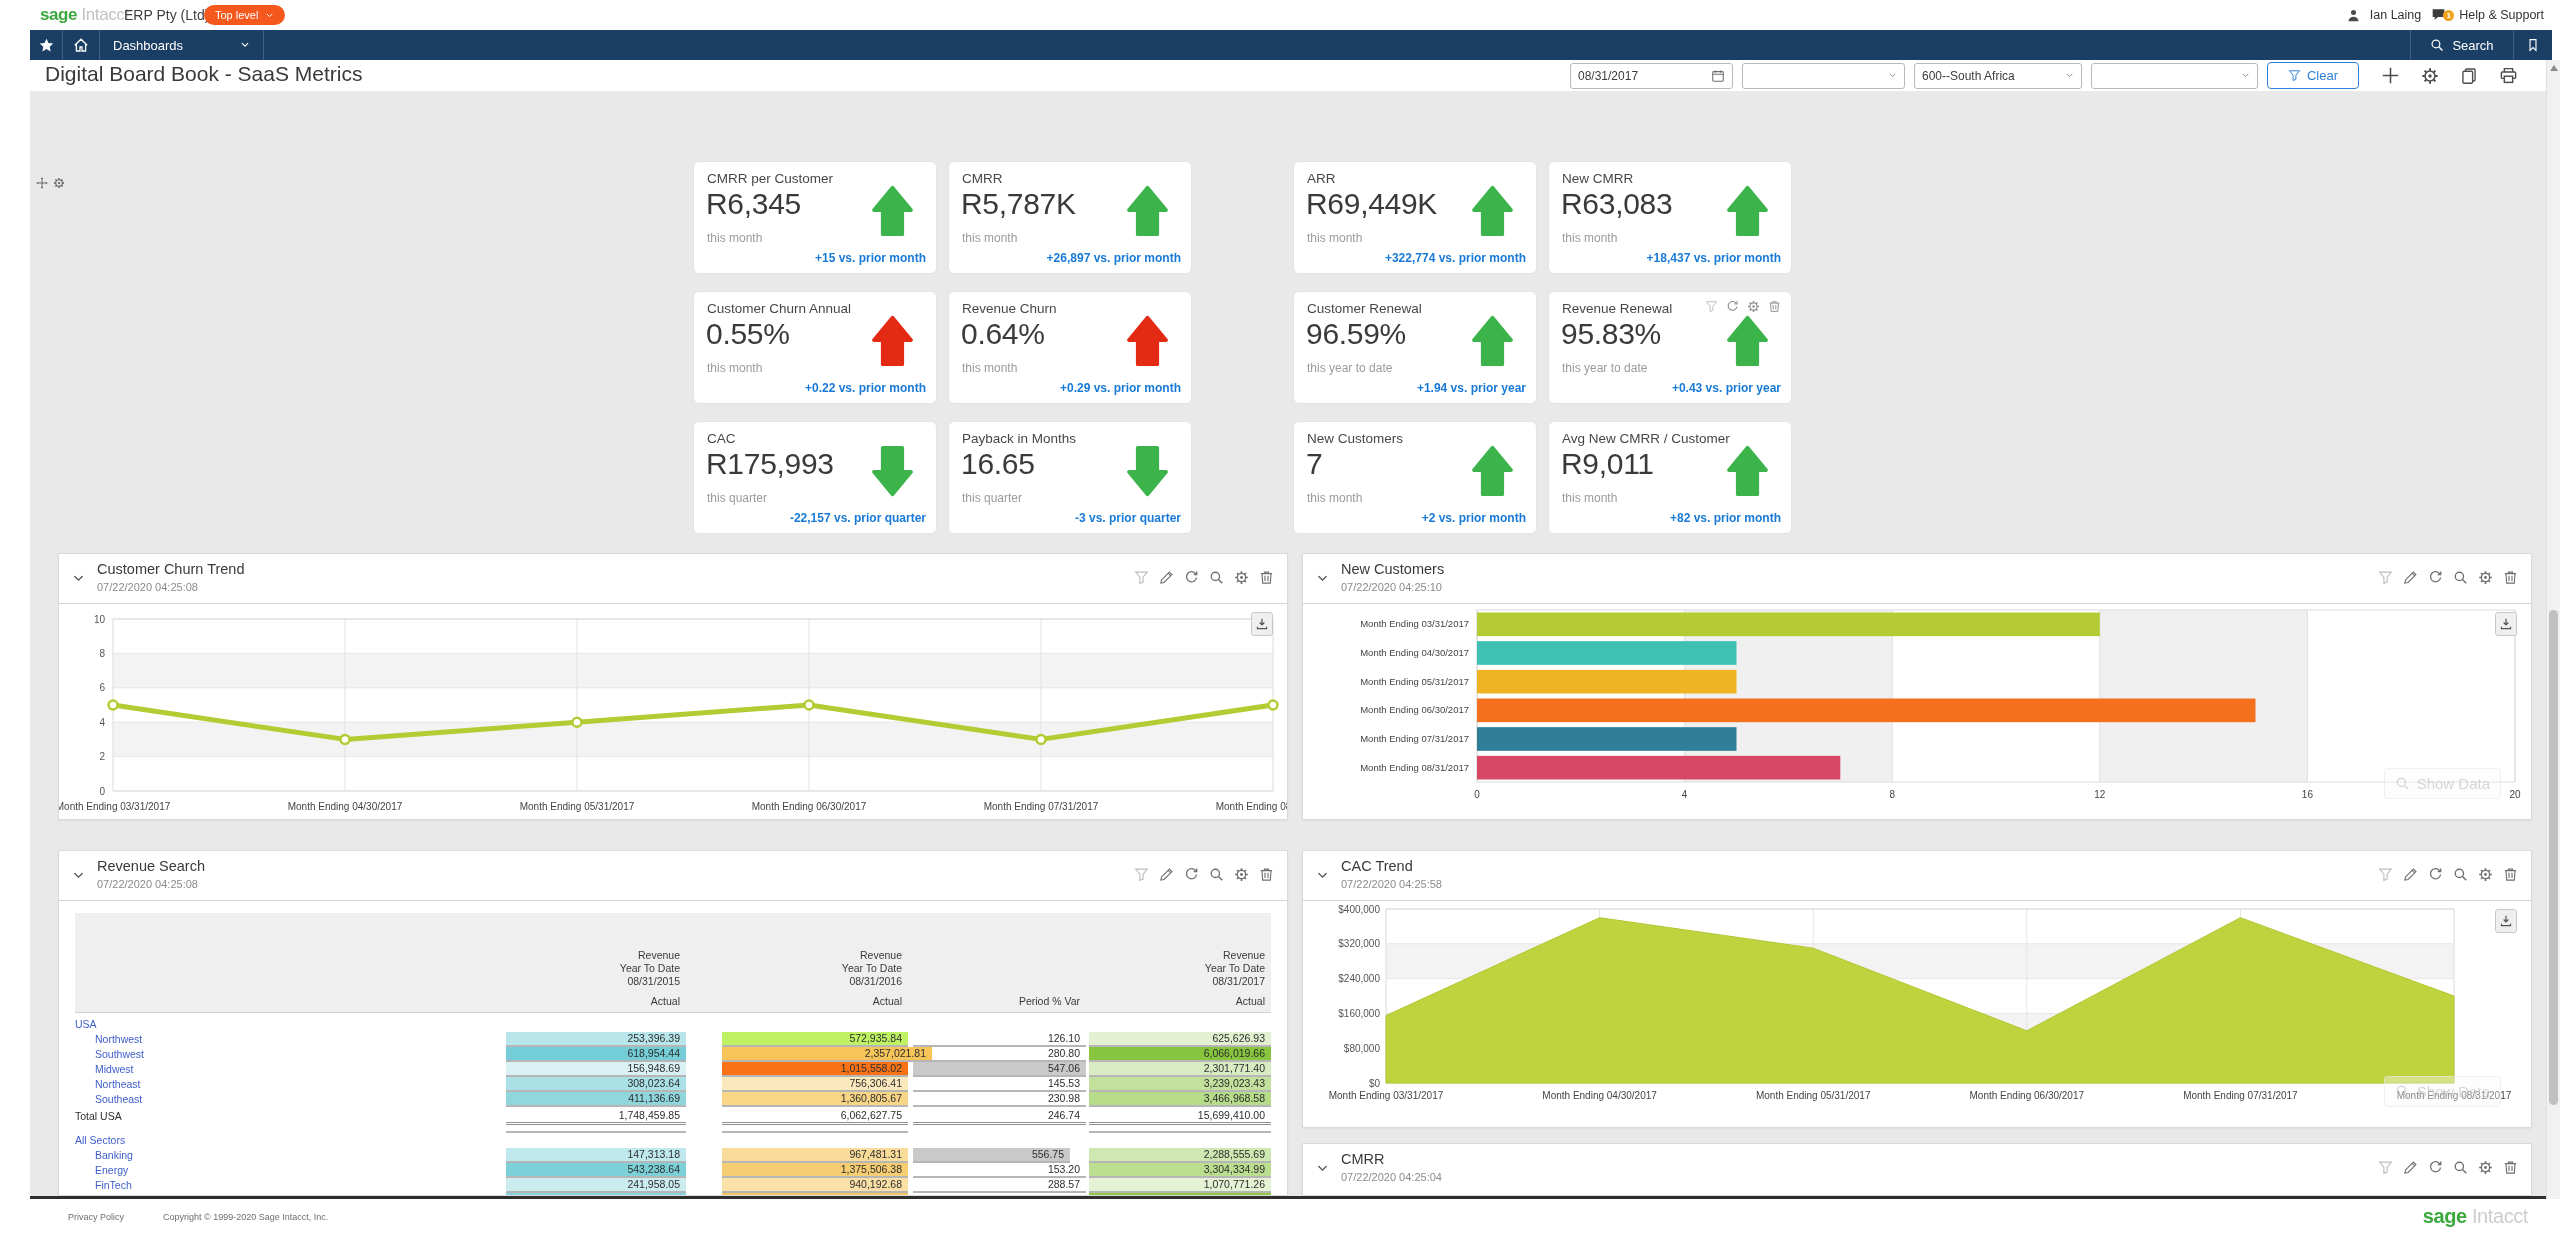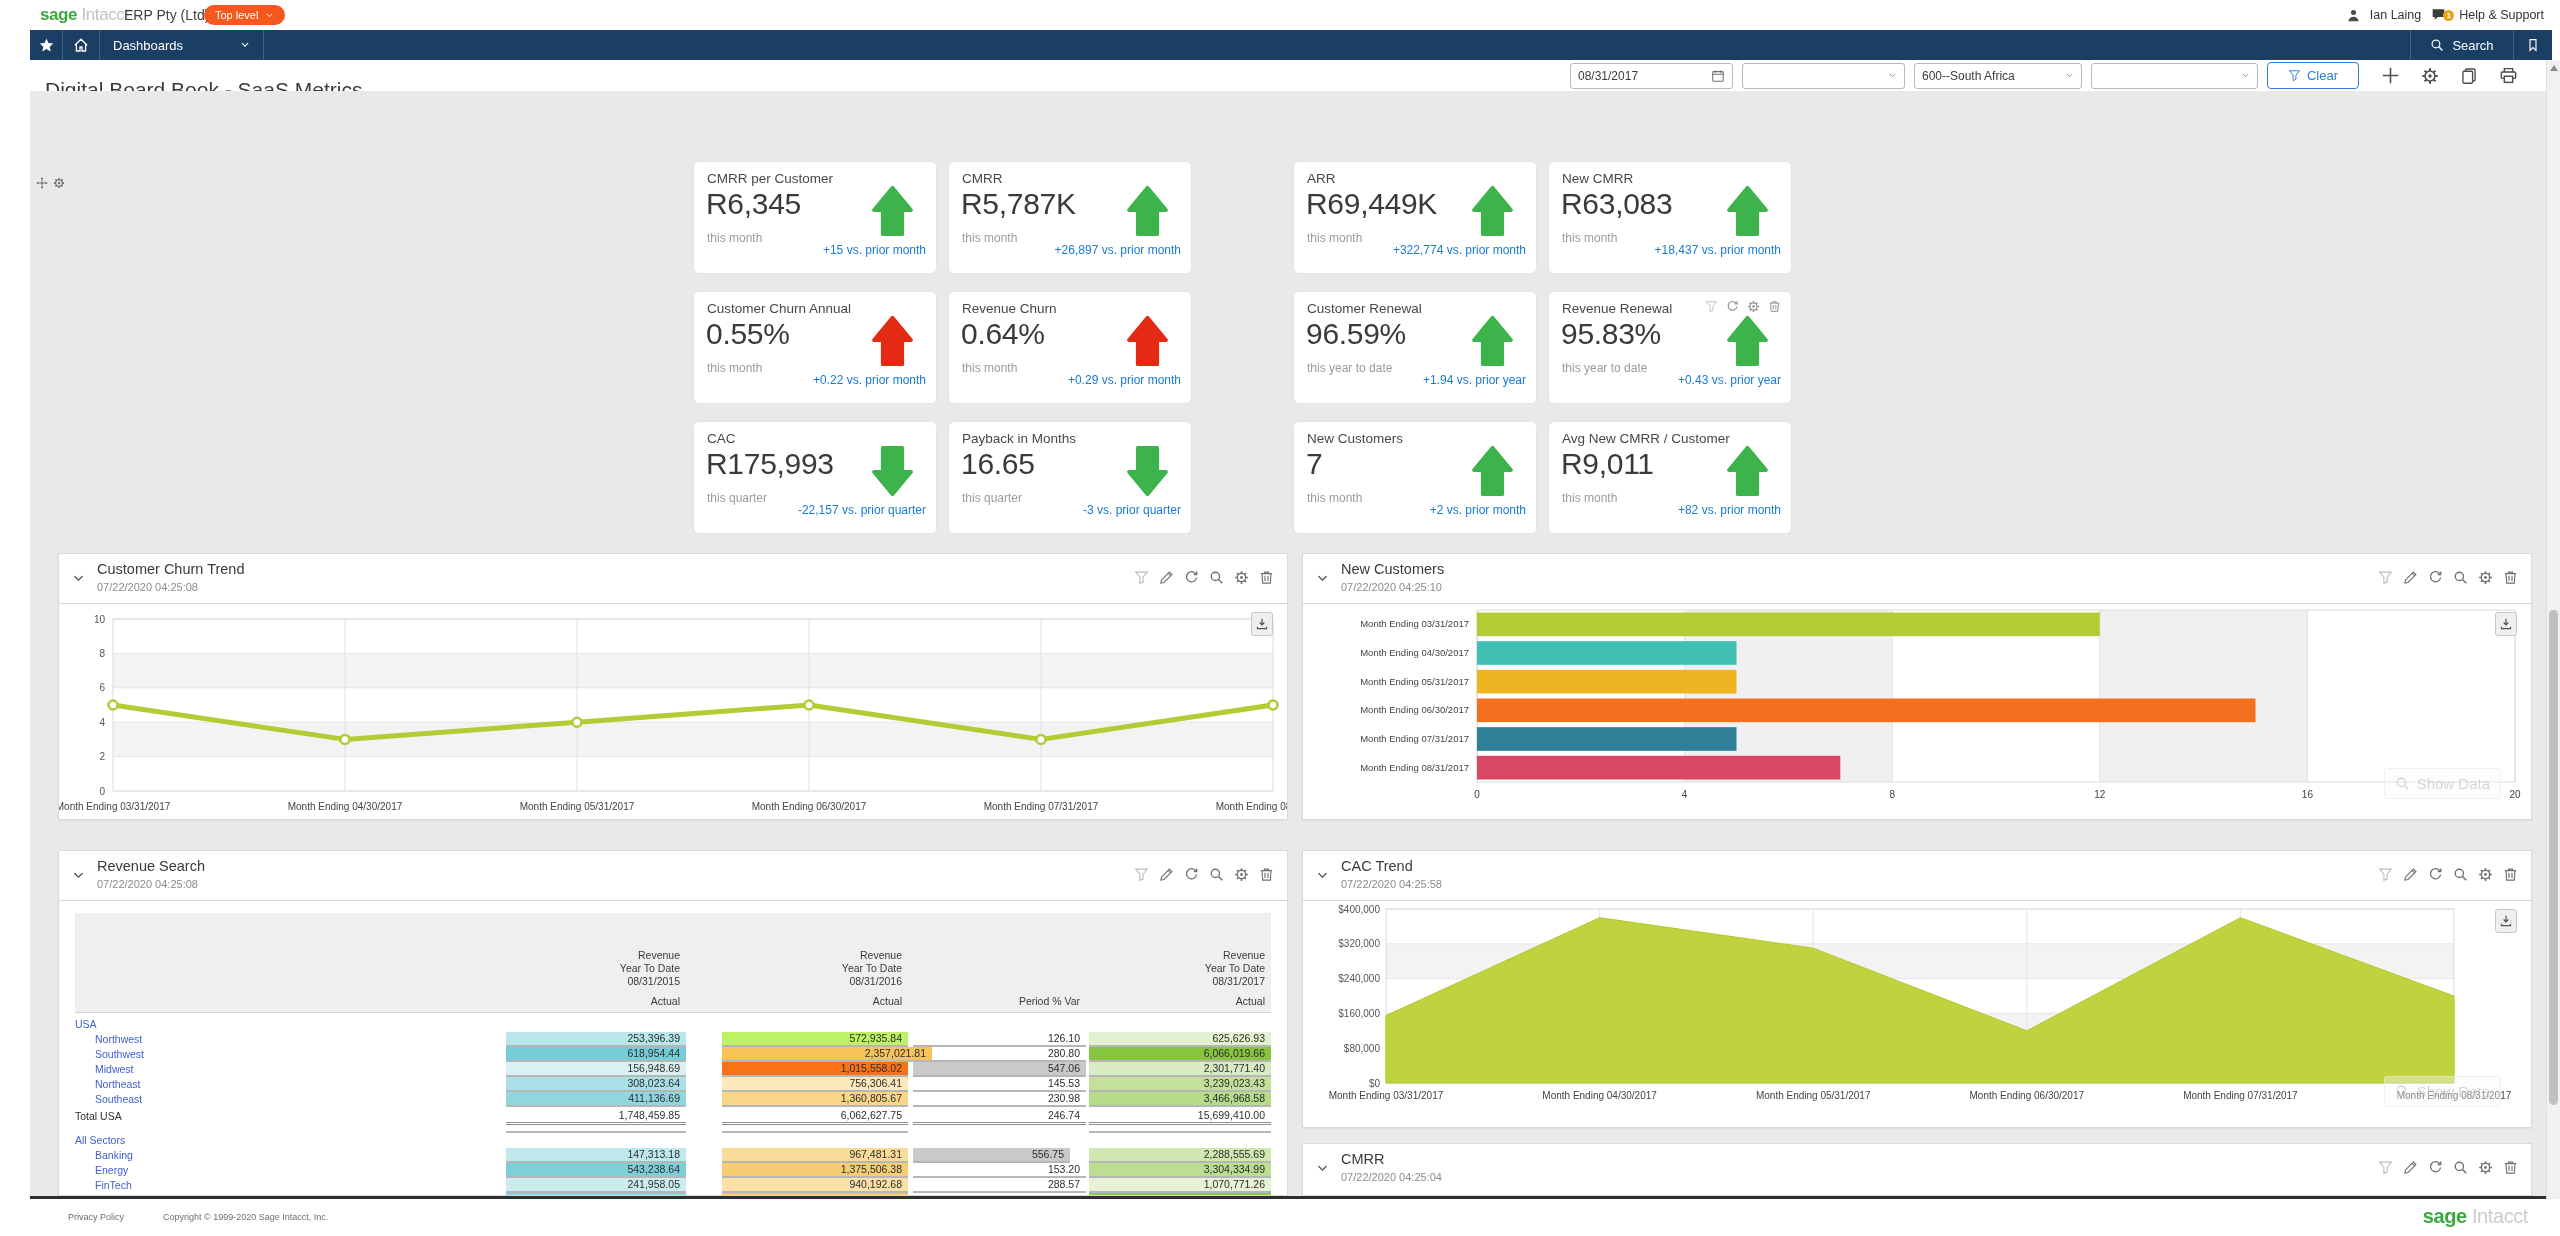--- a/index.html
+++ b/index.html
@@ -26,42 +26,42 @@
             display:flex; align-items:stretch; color:#fff; }
   .nav-cell { display:flex; align-items:center; justify-content:center; border-right:1px solid rgba(255,255,255,0.18); }
   .nav-star { width:33px; } .nav-home { width:37px; }
   .nav-dash { width:164px; justify-content:space-between; padding:0 13px; font-size:13px; }
   .nav-fill { flex:1; border-right:none; }
   .nav-search { width:104px; gap:8px; font-size:13px; border-left:1px solid rgba(255,255,255,0.18); }
   .nav-bm { width:38px; border-right:none; }
 
   
   .titlebar { position:absolute; left:0; top:60px; width:2546px; height:31px; background:#fff; }
-  .page-title { position:absolute; left:45px; top:18px; font-size:21px; color:#3a3a3a; }
+  .page-title { position:absolute; left:45px; top:2px; font-size:21px; color:#3a3a3a; }
   .tb-controls { position:absolute; right:28px; top:2px; display:flex; align-items:center; gap:9px; }
   .tb-field { height:26px; border:1px solid #b9b9b9; border-radius:3px; background:#fff; display:flex;
               align-items:center; justify-content:space-between; padding:0 7px; font-size:12px; color:#3c3c3c; }
   .tb-date { width:163px; }
   .sel1 { width:163px; } .sel2 { width:168px; } .sel3 { width:167px; }
   .tb-field .chev { color:#8a8a8a; }
   .clear-btn { height:27px; width:92px; border:1px solid #2d7fd9; border-radius:4px; color:#2d7fd9;
                background:#fff; display:flex; align-items:center; justify-content:center; gap:6px; font-size:13px; }
   .tb-icons { display:flex; align-items:center; gap:21px; margin-left:13px; color:#4c4c4c; }
 
   
   .content { position:absolute; left:30px; top:91px; width:2516px; height:1108px; background:#e9e9e9; }
   .widget-ctl { position:absolute; left:6px; top:86px; display:flex; gap:5px; color:#5f5f5f; }
 
   
   .kpi-card { position:absolute; width:244px; height:113px; background:#fff; border:1px solid #e4e4e4;
               border-radius:6px; }
   .kpi-title { position:absolute; left:13px; top:9px; font-size:13.5px; color:#474747; }
   .kpi-value { position:absolute; left:12px; top:25px; font-size:30px; color:#3a3a3a; letter-spacing:-0.3px; }
   .kpi-period { position:absolute; left:13px; top:69px; font-size:12px; color:#9b9b9b; }
-  .kpi-delta { position:absolute; right:10px; bottom:16px; font-size:12px; color:#187ad6; }
+  .kpi-delta { position:absolute; right:10px; bottom:8px; font-size:12px; color:#187ad6;font-weight:bold; }
   .kpi-arrow { position:absolute; right:22px; top:23px; width:43px; height:52px; }
   .kpi-arrow.down { transform:rotate(180deg); }
   .kpi-arrow.green { color:#3cb44b; } .kpi-arrow.red { color:#e32a13; }
   .kpi-toolbar { position:absolute; right:10px; top:8px; display:flex; gap:8px; color:#8f8f8f; }
 
   
   .panel { position:absolute; background:#fff; border:1px solid #dadada; box-shadow:0 1px 2px rgba(0,0,0,0.05);
            overflow:hidden; }
   .panel-header { position:relative; height:49px; }
   .collapse-chevron { position:absolute; left:13px; top:18px; width:13px; height:13px; color:#555; }

